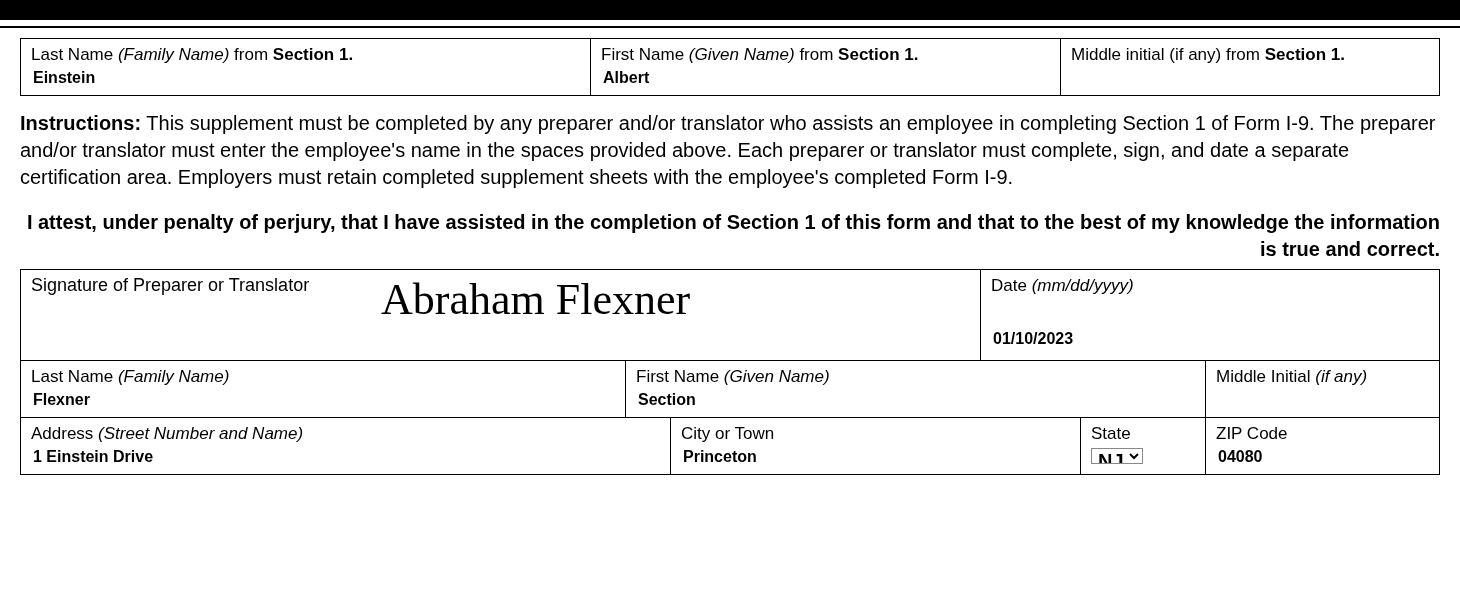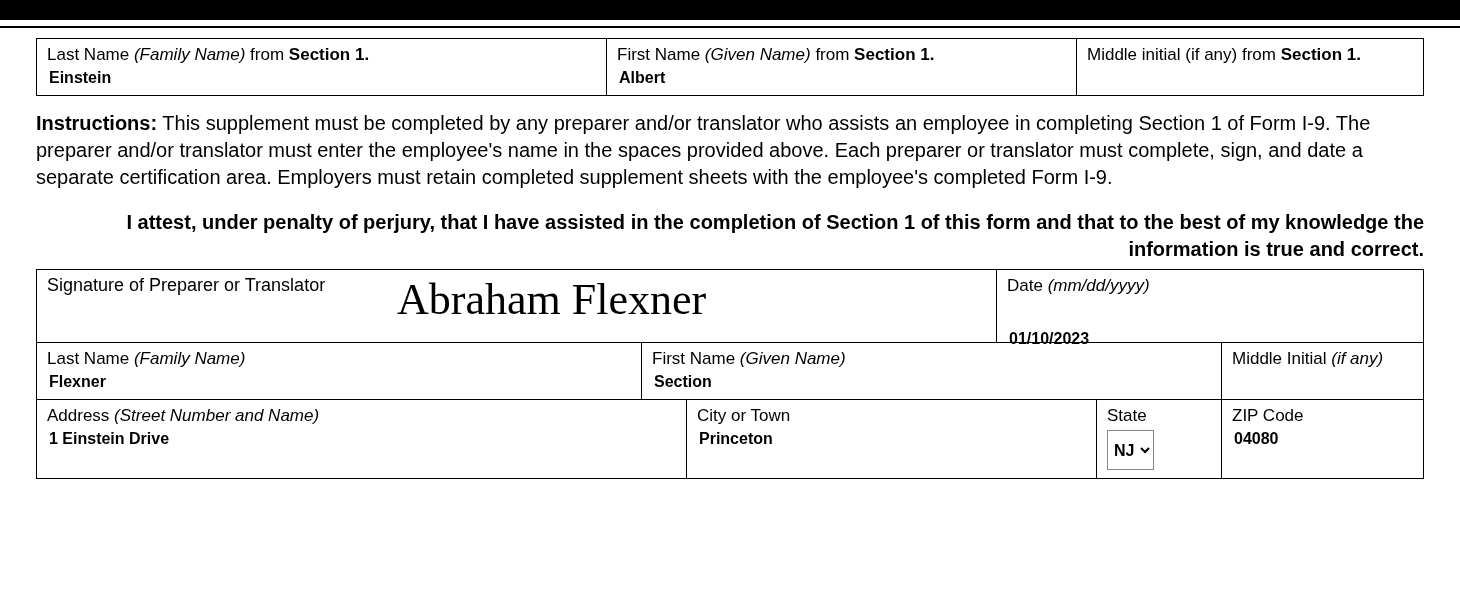--- a/index.html
+++ b/index.html
@@ -15,21 +15,21 @@
     height: 20px;
     background: #000;
     width: 100%;
   }
   .thin-rule {
     height: 2px;
     background: #000;
     margin-top: 6px;
   }
   .content {
-    padding: 0 36px;
+    padding: 0 20px;
   }
   .row {
     display: flex;
     border: 1px solid #000;
     margin-top: 10px;
   }
   .row.nomargin { margin-top: -1px; }
   .cell {
     border-right: 1px solid #000;
     padding: 6px 10px 8px 10px;
@@ -74,33 +74,33 @@
   }
   .signature {
     font-family: "Brush Script MT", "Segoe Script", cursive;
     font-size: 44px;
     line-height: 1;
     position: absolute;
     left: 360px;
     top: 8px;
     font-weight: normal;
   }
-  .sig-row { height: 74px; }
+  .sig-row { height: 92px; }
   .state-wrap {
     display: flex;
     align-items: baseline;
     gap: 6px;
   }
   .state-select {
-    font-size: 16px;
+    font-size: 20px;
     font-weight: bold;
     border: 1px solid #888;
     background: #fff;
     padding: 0 2px;
-    height: 40px;
+    height: 16px;
   }
 </style>
 </head>
 <body>
 
 <div class="topbar"></div>
 <div class="thin-rule"></div>
 
 <div class="content">
 

